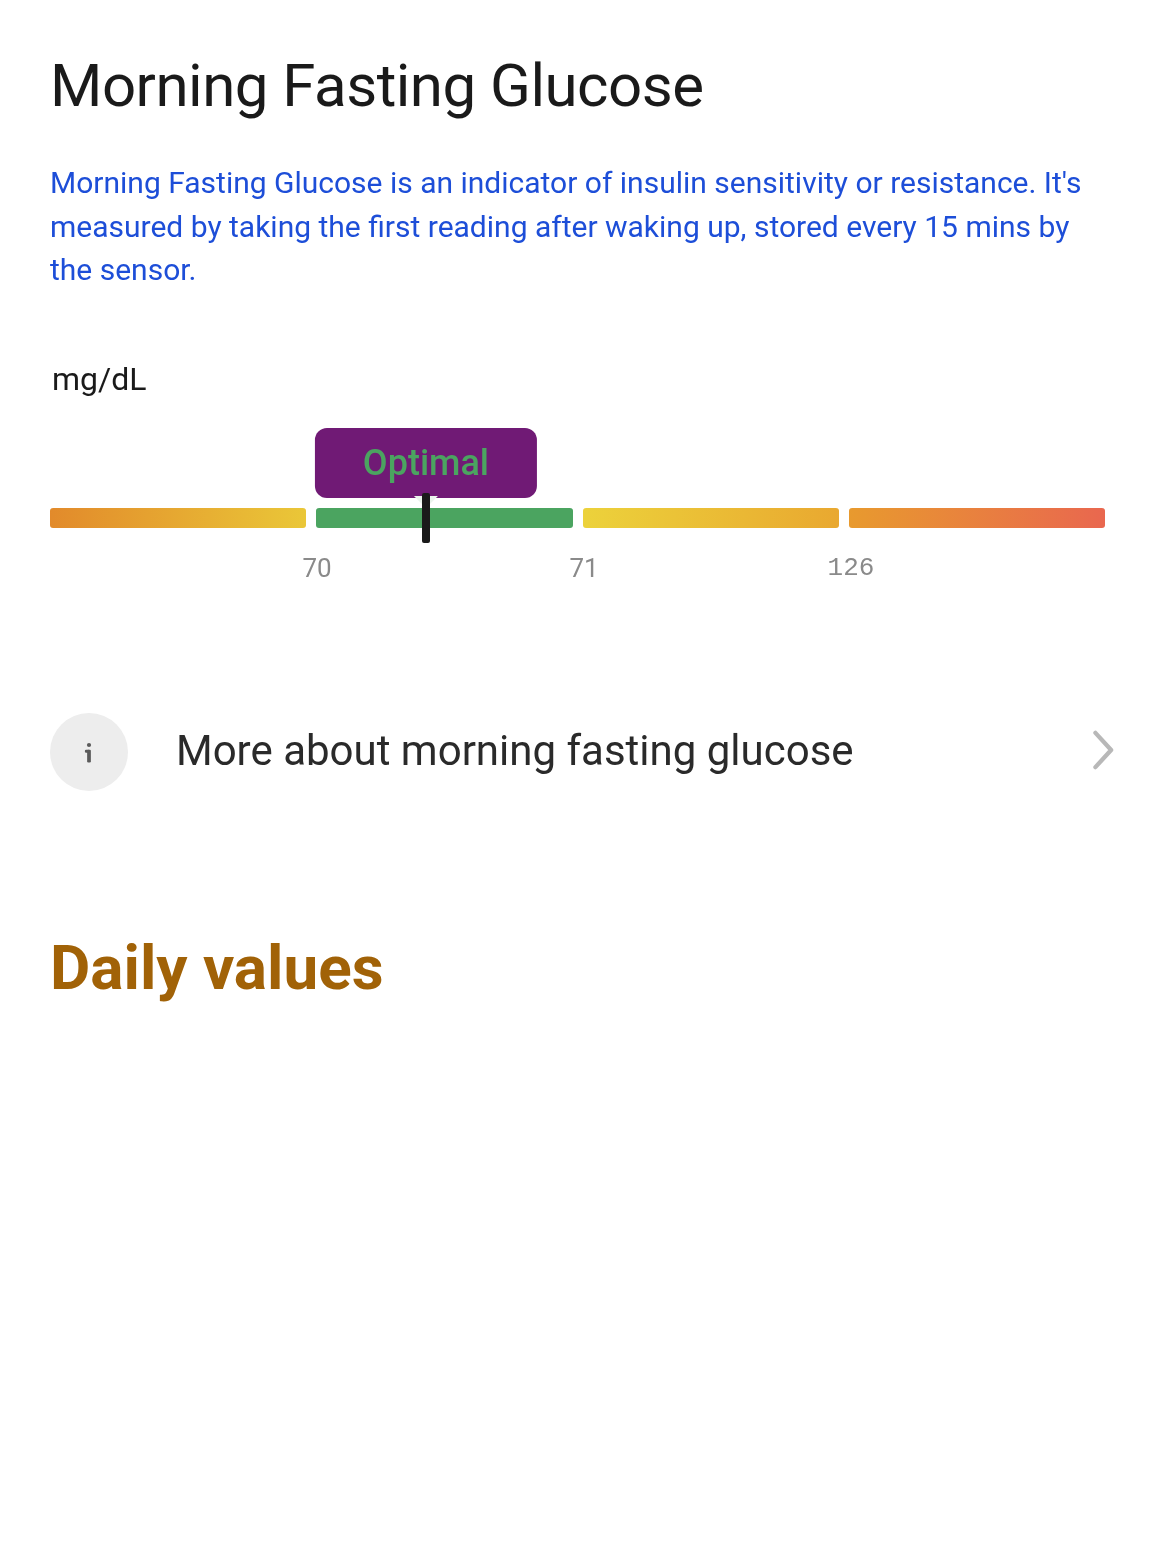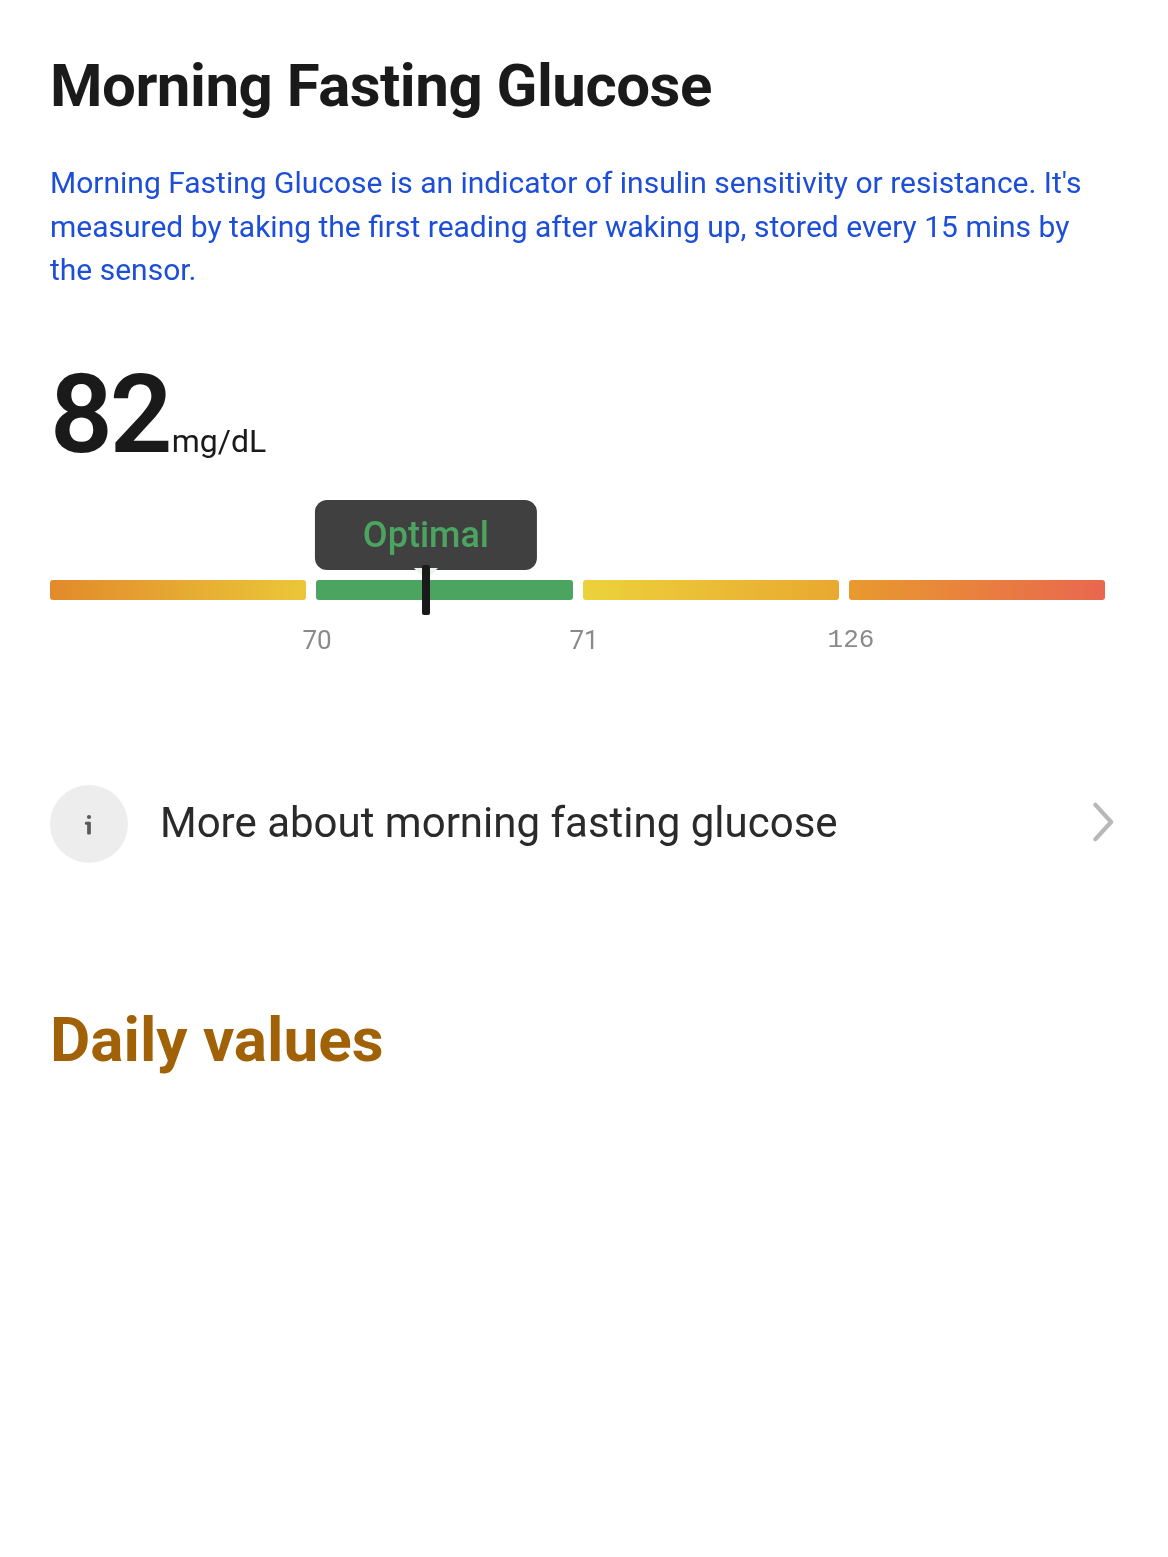--- a/index.html
+++ b/index.html
@@ -8,21 +8,21 @@
       box-sizing: border-box;
     }
     body {
       font-family: -apple-system, BlinkMacSystemFont, 'Segoe UI', Roboto, Helvetica, Arial, sans-serif;
       background: #ffffff;
       width: 1168px;
       padding: 50px;
     }
     .page-title {
       font-size: 60px;
-      font-weight: 700;
+      font-weight: 400;
       color: #1a1a1a;
       letter-spacing: -0.5px;
       margin-bottom: 40px;
     }
     .description {
       font-size: 30px;
       line-height: 1.45;
       color: #1d4ed8;
       font-weight: 400;
       margin-bottom: 68px;
@@ -54,21 +54,21 @@
       font-size: 40px;
       color: #8a8a8a;
       font-weight: 400;
     }
     .gauge-container {
       position: relative;
       margin-bottom: 120px;
     }
     .status-badge {
       position: absolute;
-      background: #404040;
+      background: #701a75;
       color: #4ba460;
       font-size: 36px;
       font-weight: 500;
       padding: 14px 48px;
       border-radius: 12px;
       top: -80px;
       transform: translateX(-50%);
     }
     .status-badge::after {
       content: '';
@@ -124,21 +124,21 @@
     }
     .tick {
       position: absolute;
       transform: translateX(-50%);
       font-size: 26px;
       color: #8a8a8a;
     }
     .more-link {
       display: flex;
       align-items: center;
-      gap: 32px;
+      gap: 48px;
       cursor: pointer;
       margin-bottom: 140px;
     }
     .info-icon-wrap {
       width: 78px;
       height: 78px;
       border-radius: 50%;
       background: #ededed;
       display: flex;
       align-items: center;
@@ -171,21 +171,20 @@
   </style>
 </head>
 <body>
 
 <h1 class="page-title">Morning Fasting Glucose</h1>
 
 <p class="description">Morning Fasting Glucose is an indicator of insulin sensitivity or resistance. It's measured by taking the first reading after waking up, stored every 15 mins by the sensor.</p>
 
 <div class="reading-row">
   <div class="reading-value">
-    <span class="reading-number">82</span>
     <span class="reading-unit">mg/dL</span>
   </div>
 </div>
 
 <div class="gauge-container">
   <div class="status-badge" id="status-badge" style="left: 35.2%;">Optimal</div>
   <div class="gauge-track">
     <div class="gauge-segment seg-1"></div>
     <div class="gauge-segment seg-2"></div>
     <div class="gauge-segment seg-3"></div>

